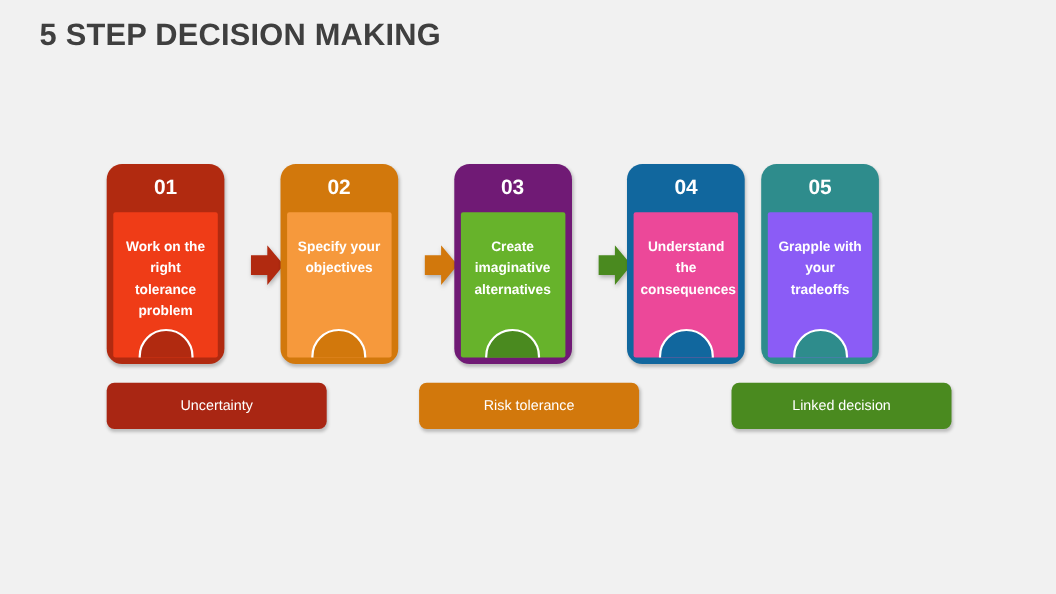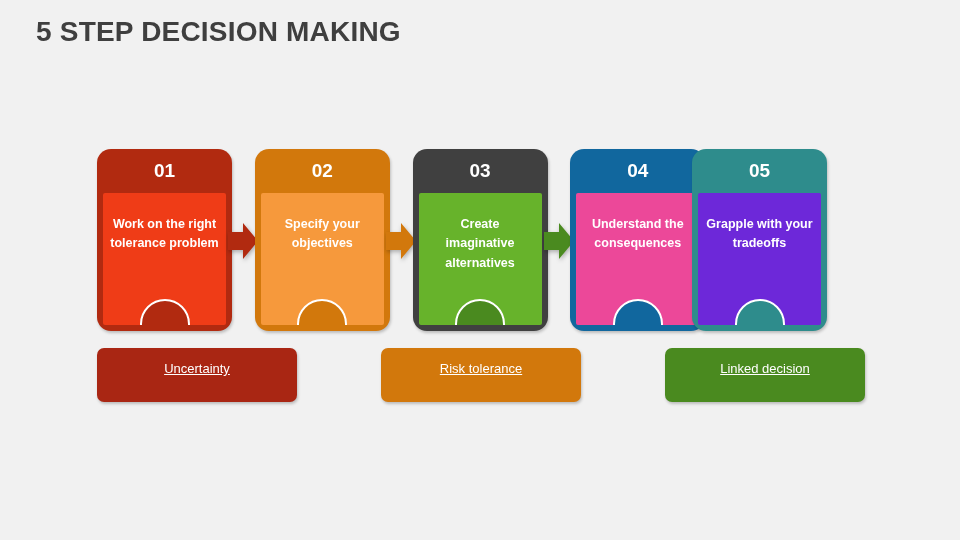--- a/index.html
+++ b/index.html
@@ -33,21 +33,21 @@
     position: absolute;
     left: 97px;
     top: 149px;
     width: 766px;
     height: 182px;
   }
 
   .step-card {
     position: absolute;
     top: 0;
-    width: 135px;
+    width: 107px;
     height: 182px;
     border-radius: 14px;
     box-shadow: 1px 2px 3px rgba(0,0,0,0.22);
     overflow: hidden;
   }
 
   .step-number {
     position: absolute;
     top: 0;
     left: 0;
@@ -108,28 +108,27 @@
     position: absolute;
     left: 97px;
     top: 348px;
     width: 766px;
     height: 42px;
   }
 
   .cat-label {
     position: absolute;
     top: 0;
-    height: 54px;
+    height: 42px;
     line-height: 42px;
     border-radius: 7px;
     text-align: center;
     color: #ffffff;
     font-size: 13px;
     box-shadow: 1px 2px 3px rgba(0,0,0,0.22);
-    text-decoration: underline;
   }
 </style>
 </head>
 <body style="background: rgb(241, 241, 241);">
 
 <div class="slide-title" style="color: rgb(63, 63, 63);">5 STEP DECISION MAKING</div>
 
 <div class="steps-row">
 
 <div class="step-card" style="left: 0px; background: rgb(177, 42, 16);">
@@ -149,21 +148,21 @@
       <div class="step-inner" style="background: rgb(246, 153, 60);">
         <div class="step-text">Specify your objectives</div>
         <div class="step-circle" style="background: rgb(210, 120, 12);"></div>
       </div>
     </div>
     <div class="step-arrow" style="left: 288.75px;">
       <svg viewBox="0 0 30 36" preserveAspectRatio="none">
         <polygon points="0,9 15,9 15,0 30,18 15,36 15,27 0,27" fill="#d2780c"></polygon>
       </svg>
     </div>
-    <div class="step-card" style="left: 315.5px; background: #404040;">
+    <div class="step-card" style="left: 315.5px; background: #701a75;">
       <div class="step-number">03</div>
       <div class="step-inner" style="background: rgb(103, 179, 43);">
         <div class="step-text">Create imaginative alternatives</div>
         <div class="step-circle" style="background: rgb(74, 138, 31);"></div>
       </div>
     </div>
     <div class="step-arrow" style="left: 446.5px;">
       <svg viewBox="0 0 30 36" preserveAspectRatio="none">
         <polygon points="0,9 15,9 15,0 30,18 15,36 15,27 0,27" fill="#4a8a1f"></polygon>
       </svg>
@@ -175,21 +174,21 @@
         <div class="step-circle" style="background: rgb(17, 103, 158);"></div>
       </div>
     </div>
     <div class="step-arrow" style="left: 604.25px;">
       <svg viewBox="0 0 30 36" preserveAspectRatio="none">
         <polygon points="0,9 15,9 15,0 30,18 15,36 15,27 0,27" fill="#11679e"></polygon>
       </svg>
     </div>
     <div class="step-card" style="left: 595px; background: rgb(46, 140, 140);">
       <div class="step-number">05</div>
-      <div class="step-inner" style="background: #6d28d9;">
+      <div class="step-inner" style="background: #8b5cf6;">
         <div class="step-text">Grapple with your tradeoffs</div>
         <div class="step-circle" style="background: rgb(46, 140, 140);"></div>
       </div>
     </div>
   </div>
 
 <div class="label-row">
 
 <div class="cat-label" style="left: 0px; width: 200px; background: rgb(169, 38, 19);">Uncertainty</div>
     <div class="cat-label" style="left: 568px; width: 200px; background: rgb(74, 138, 31);">Linked decision</div>

